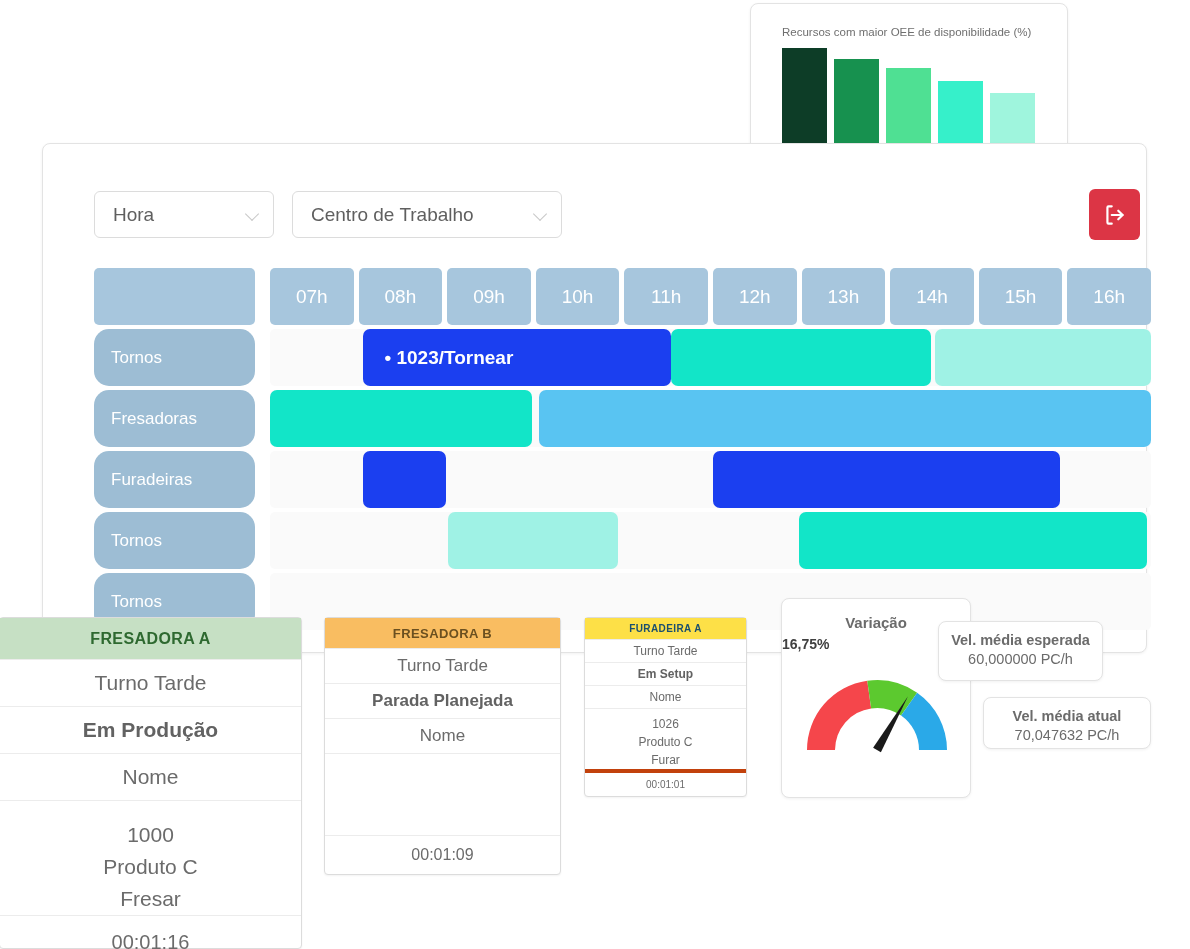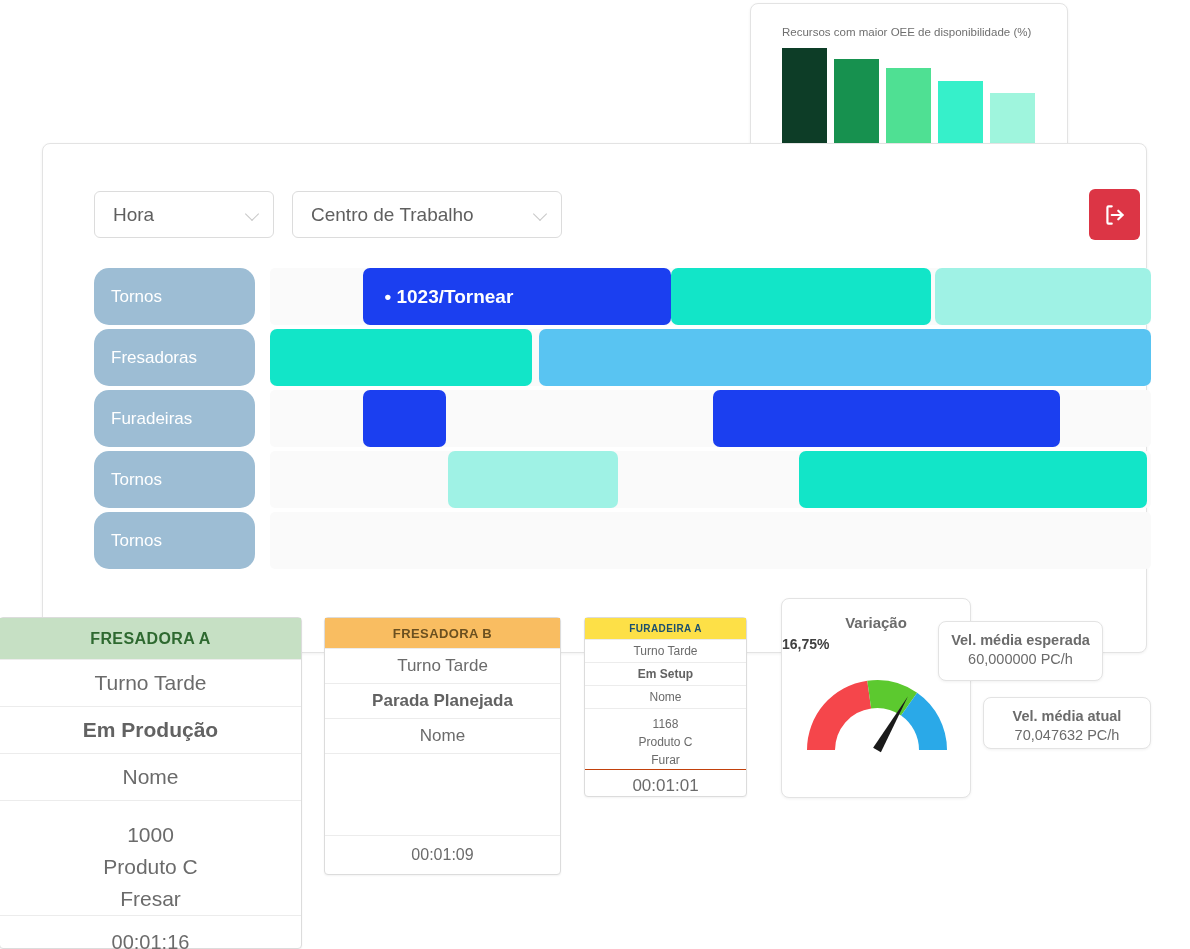--- a/index.html
+++ b/index.html
@@ -143,21 +143,21 @@
   #card-b .sc-head { background:#f9bd61; color:#6b5020; font-size:13px; padding:8px 0 7px; }
   #card-b .sc-row { font-size:17px; padding:7px 0; }
   #card-b .sc-body { font-size:17px; }
   #card-b .sc-foot { border-top:1px solid #ececec; text-align:center; font-size:16px; color:#6b6b6b; padding:10px 0; }
 
   
   #card-c { left:584px; top:617px; width:163px; height:180px; }
   #card-c .sc-head { background:#fde047; color:#1b4f6e; font-size:10px; padding:5px 0 5px; }
   #card-c .sc-row { font-size:12px; padding:4px 0; }
   #card-c .sc-body { font-size:12px; padding-top:6px; line-height:18px; }
-  #card-c .sc-foot { border-top:1px solid #c2410c; text-align:center; font-size:17px; color:#6b6b6b; padding:6px 0; }
+  #card-c .sc-foot { border-top:4px solid #c2410c; text-align:center; font-size:10px; color:#6b6b6b; padding:6px 0; }
 
   
   #gauge-card { left:781px; top:598px; width:190px; height:200px; }
   #gauge-title { position:absolute; top:15px; width:100%; text-align:center;
     font-size:15px; font-weight:bold; color:#6b6b6b; }
   #gauge-value { position:absolute; top:37px; width:100%; text-align:left;
     font-size:14px; font-weight:bold; color:#404040; }
   #gauge-svg { position:absolute; left:21px; top:63px; }
 
   
@@ -212,20 +212,33 @@
 
     <div id="logout-btn">
       <svg width="26" height="26" viewBox="0 0 24 24" fill="none" stroke="#ffffff" stroke-width="2" stroke-linecap="round" stroke-linejoin="round">
         <path d="M9 4H6a1 1 0 0 0-1 1v14a1 1 0 0 0 1 1h3"></path>
         <polyline points="15 8 19 12 15 16"></polyline>
         <line x1="9" y1="12" x2="19" y2="12"></line>
       </svg>
     </div>
 
     <div id="gantt">
+        <div class="g-row">
+          <div class="g-head-cell" style="left: 0px; width: 161px;"></div>
+          <div class="g-head-cell" style="left: 176px; width: 83.6px;">07h</div>
+          <div class="g-head-cell" style="left: 264.6px; width: 83.6px;">08h</div>
+          <div class="g-head-cell" style="left: 353.2px; width: 83.6px;">09h</div>
+          <div class="g-head-cell" style="left: 441.8px; width: 83.6px;">10h</div>
+          <div class="g-head-cell" style="left: 530.4px; width: 83.6px;">11h</div>
+          <div class="g-head-cell" style="left: 619px; width: 83.6px;">12h</div>
+          <div class="g-head-cell" style="left: 707.6px; width: 83.6px;">13h</div>
+          <div class="g-head-cell" style="left: 796.2px; width: 83.6px;">14h</div>
+          <div class="g-head-cell" style="left: 884.8px; width: 83.6px;">15h</div>
+          <div class="g-head-cell" style="left: 973.4px; width: 83.6px;">16h</div>
+        </div>
         <div class="g-row">
           <div class="g-label">Tornos</div>
           <div class="g-track">
             <div class="g-bar" style="left: 10.5%; width: 35%; background: rgb(27, 63, 240);">• 1023/Tornear</div>
             <div class="g-bar" style="left: 45.5%; width: 29.5%; background: rgb(18, 229, 200);"></div>
             <div class="g-bar" style="left: 75.5%; width: 24.5%; background: rgb(159, 242, 229);"></div>
           </div>
         </div>
         <div class="g-row">
           <div class="g-label">Fresadoras</div>
@@ -280,21 +293,21 @@
     </div>
     <div class="sc-foot">00:01:09</div>
   </div>
 
   <div class="status-card" id="card-c">
     <div class="sc-head">FURADEIRA A</div>
     <div class="sc-row">Turno Tarde</div>
     <div class="sc-row bold">Em Setup</div>
     <div class="sc-row">Nome</div>
     <div class="sc-body">
-      <div>1168</div>
+      <div>1026</div>
       <div>Produto C</div>
       <div>Furar</div>
     </div>
     <div class="sc-foot">00:01:01</div>
   </div>
 
   <div class="card" id="gauge-card">
     <div id="gauge-title">Variação</div>
     <div id="gauge-value">16,75%</div>
     <div id="gauge-svg"><svg width="148" height="100" viewBox="0 0 148 100">

